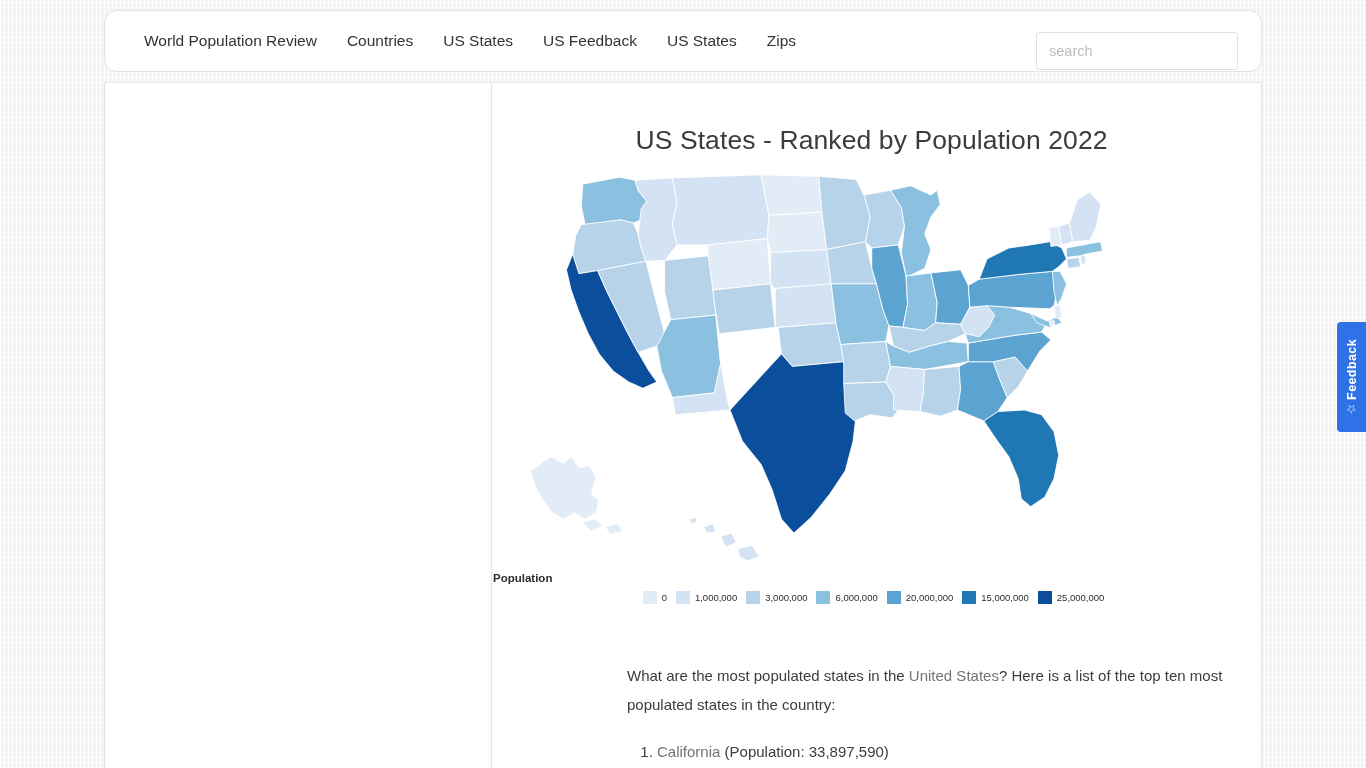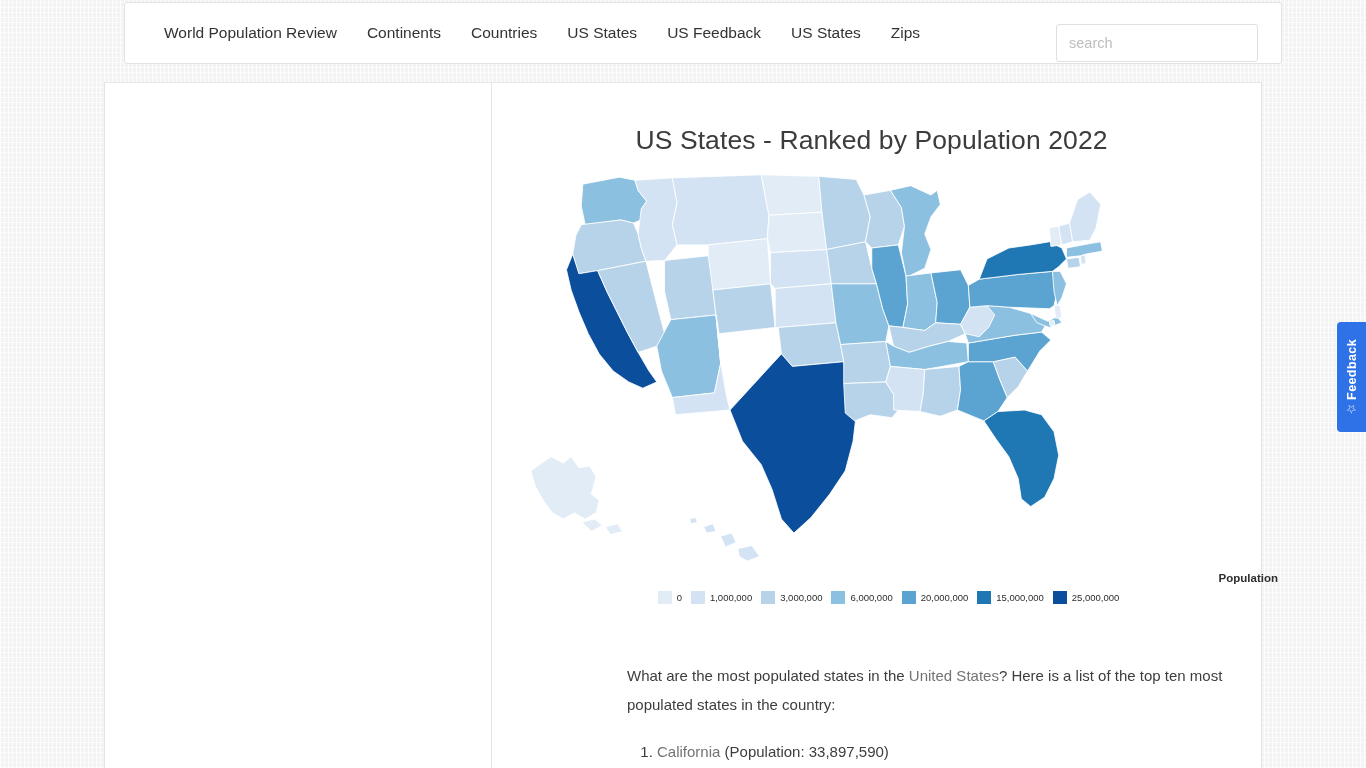--- a/index.html
+++ b/index.html
@@ -18,28 +18,27 @@
     background-color: #f3f3f3;
     background-image:
       repeating-linear-gradient(90deg, rgba(255,255,255,0.85) 0px, rgba(255,255,255,0.85) 1px, rgba(0,0,0,0) 1px, rgba(0,0,0,0) 4px),
       repeating-linear-gradient(0deg, rgba(255,255,255,0.55) 0px, rgba(255,255,255,0.55) 1px, rgba(0,0,0,0) 1px, rgba(0,0,0,0) 5px);
   }
 
   
   #header {
     position: absolute;
     left: 104px;
-    top: 2px;
+    top: 10px;
     width: 1158px;
     height: 62px;
     background: #ffffff;
     border: 1px solid #e3e3e3;
-    border-radius: 3px;
+    border-radius: 13px;
     box-sizing: border-box;
-    margin-left: 20px;
   }
   #nav {
     position: absolute;
     left: 24px;
     top: 0;
     height: 60px;
     display: flex;
     align-items: center;
     gap: 0px;
   }
@@ -122,22 +121,21 @@
   }
   #us-map { display: block; width: 770px; height: 405px; }
   #us-map path { stroke: #ffffff; stroke-width: 1.1; stroke-linejoin: round; }
 
   
   #legend {
     position: absolute;
     left: 0;
     top: 489px;
     width: 770px;
-    text-align: right;
-    padding-left: 15px;
+    text-align: left;
   }
   #legend-title {
     font-size: 11.5px;
     font-weight: bold;
     color: #2d2d2d;
     margin-bottom: 7px;
   }
   #legend-items {
     display: flex;
     justify-content: center;
@@ -218,21 +216,20 @@
   }
 </style>
 </head>
 <body>
 
 <div id="page">
 
   <div id="header">
     <nav id="nav">
       <span class="nav-item">World Population Review</span>
-      <span class="nav-item">Continents</span>
       <span class="nav-item">Countries</span>
       <span class="nav-item">US States</span>
       <span class="nav-item">US Feedback</span>
       <span class="nav-item">US States</span>
       <span class="nav-item">Zips</span>
     </nav>
     <input id="search-input" type="text" placeholder="search" style="">
   </div>
 
   <div id="content">

